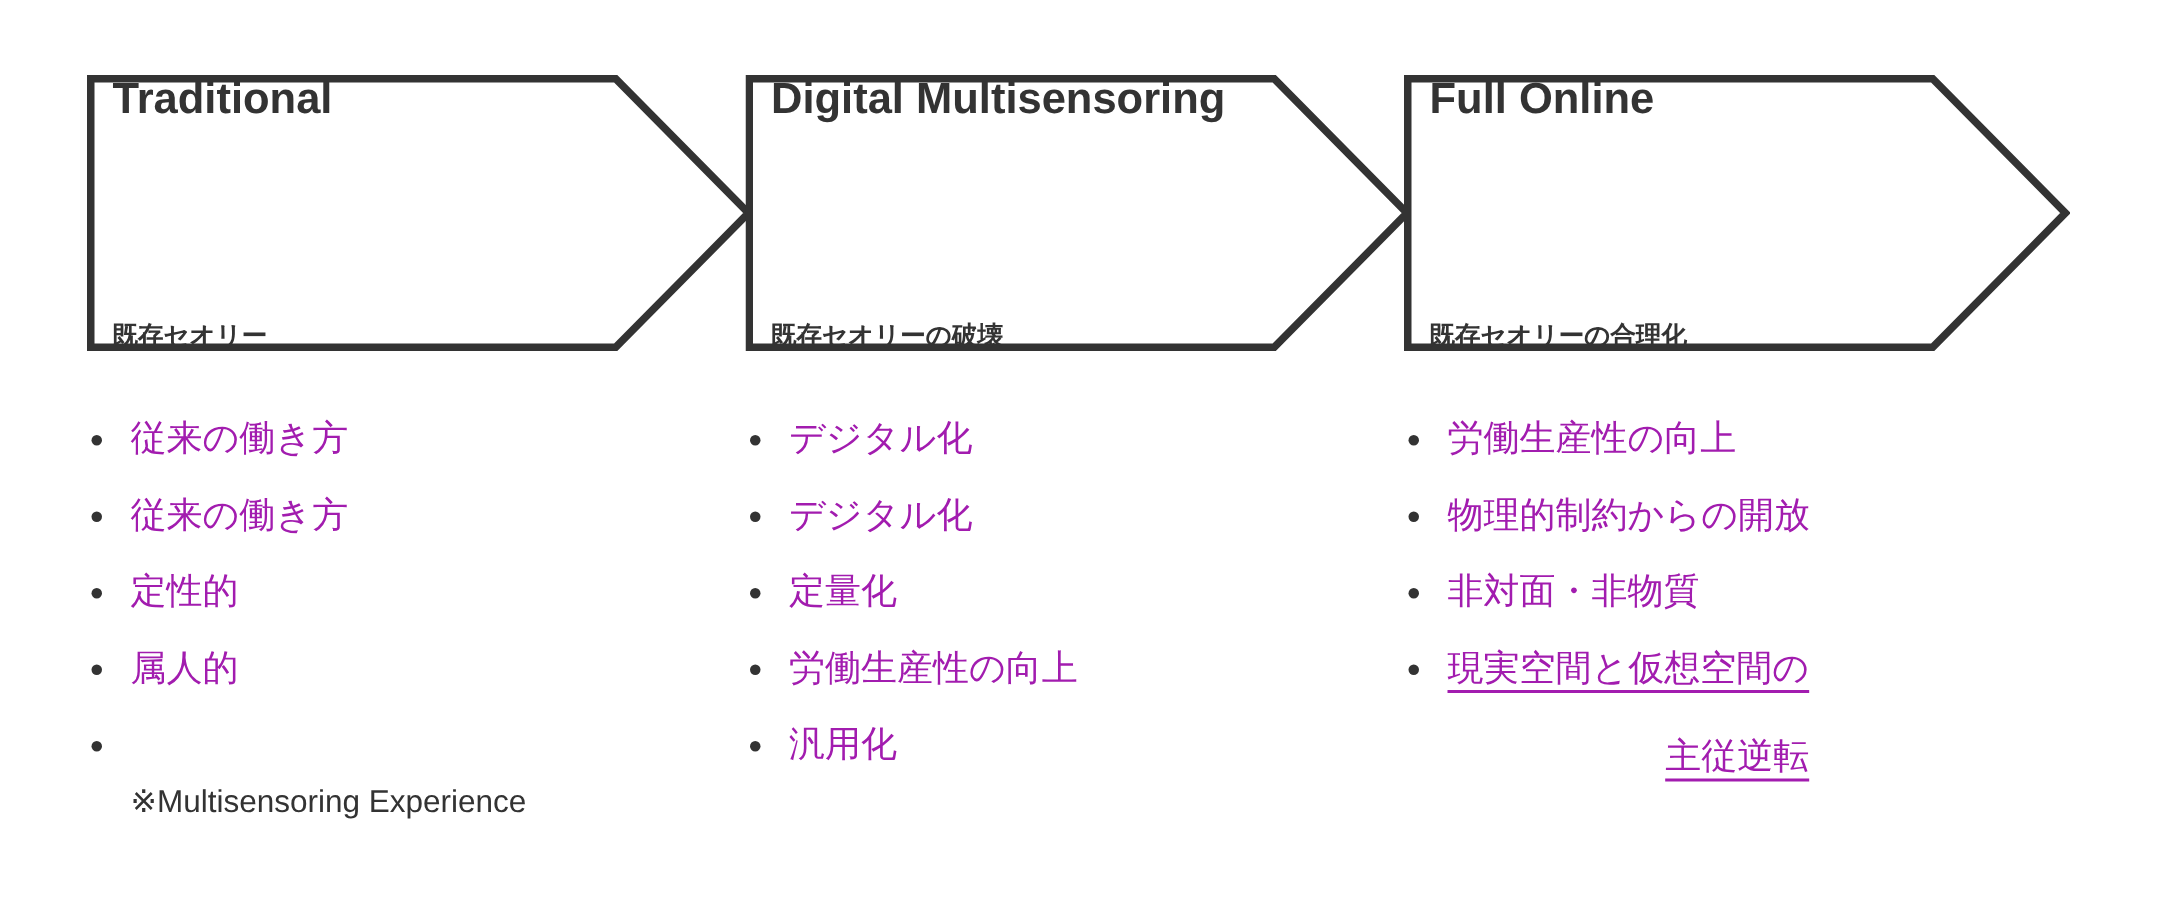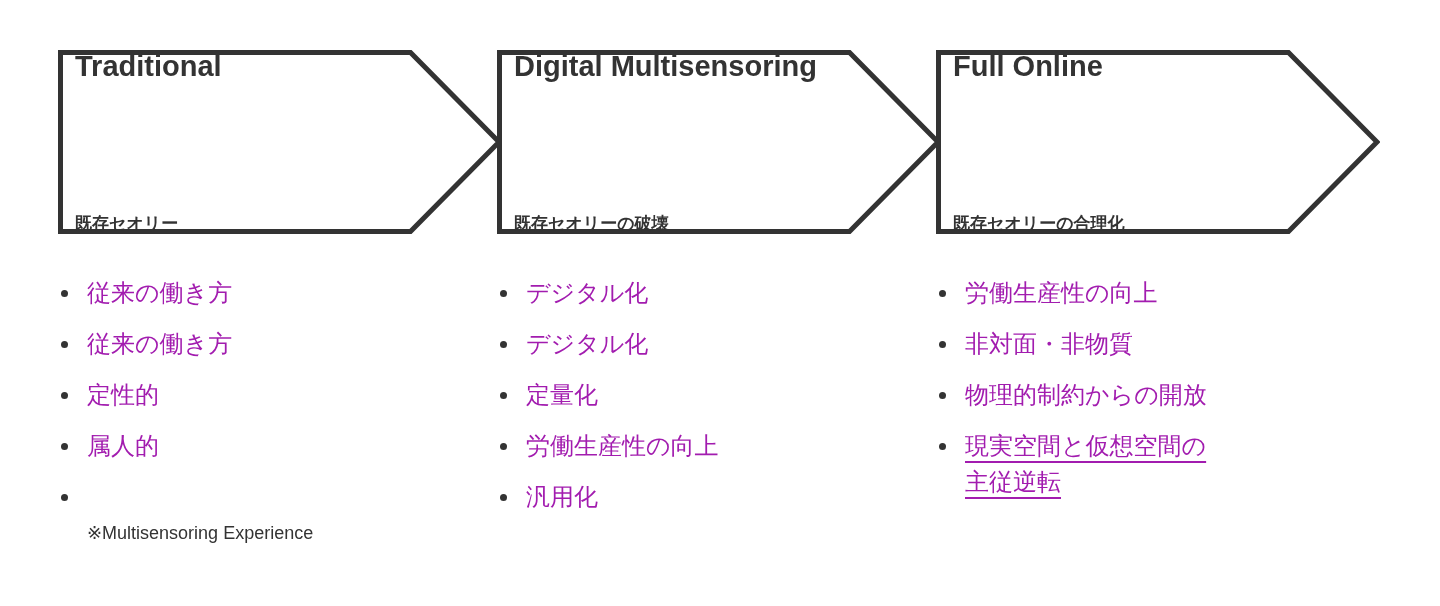--- a/index.html
+++ b/index.html
@@ -48,24 +48,25 @@
     width: 7px; height: 7px; border-radius: 50%;
     background: #333333;
     margin: 9px 19px 0 3px;
   }
   .ref-mark { font-size: 15px; }
   .u-line {
     display: block;
     text-decoration: underline;
     text-underline-offset: 7px;
     text-decoration-thickness: 1.5px;
+    text-align: right;
   }
-  .u-line + .u-line { margin-top: 12px; }
+  .u-line + .u-line { margin-top: 35px; }
   .footnote {
-    font-size: 18px; color: #333333;
+    font-size: 21px; color: #333333;
     margin: -6px 0 0 29px; white-space: nowrap;
   }
 </style>
 </head>
 <body>
 
 <div class="diagram">
 
   <div class="stage stage-1">
     <div class="arrow-wrap">
@@ -145,25 +146,25 @@
         <div class="stage-subtitle">既存セオリーの合理化</div>
       </div>
     </div>
     <ul class="bullets">
       <li>
         <span class="bullet-dot"></span>
         <span>労働生産性の向上</span>
       </li>
       <li>
         <span class="bullet-dot"></span>
-        <span>非対面・非物質</span>
+        <span>物理的制約からの開放</span>
       </li>
       <li>
         <span class="bullet-dot"></span>
-        <span>物理的制約からの開放</span>
+        <span>非対面・非物質</span>
       </li>
       <li>
         <span class="bullet-dot"></span>
         <span>
           <span class="u-line">現実空間と仮想空間の</span>
           <span class="u-line">主従逆転</span>
         </span>
       </li>
     </ul>
   </div>

